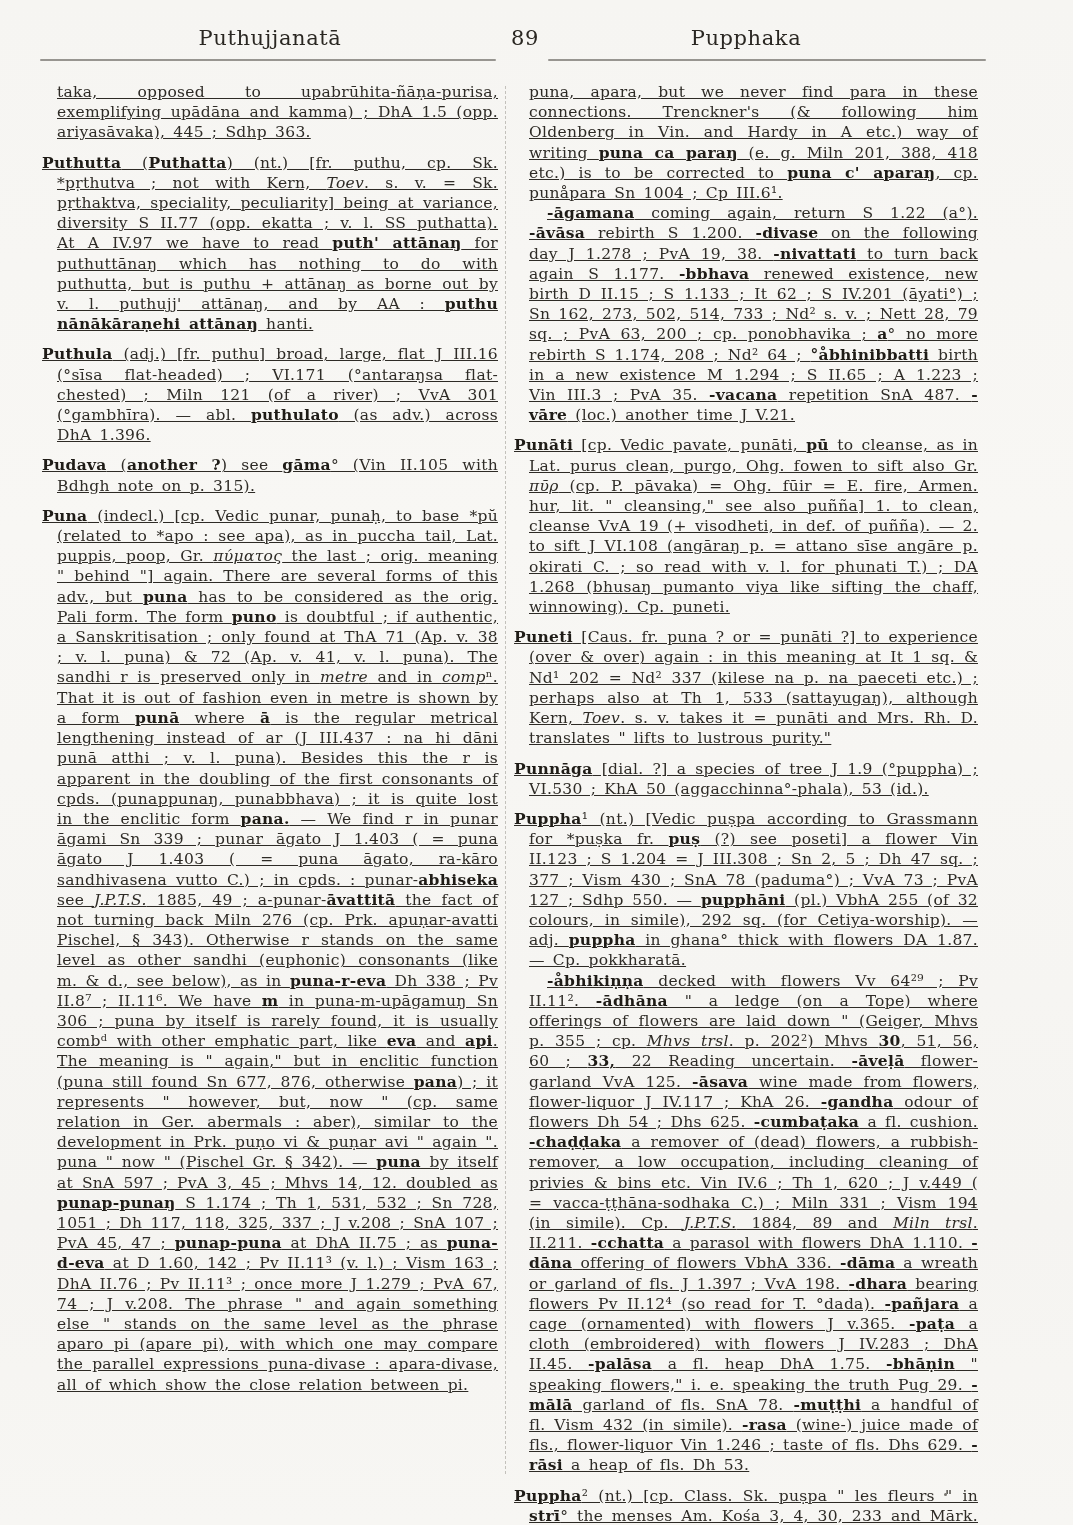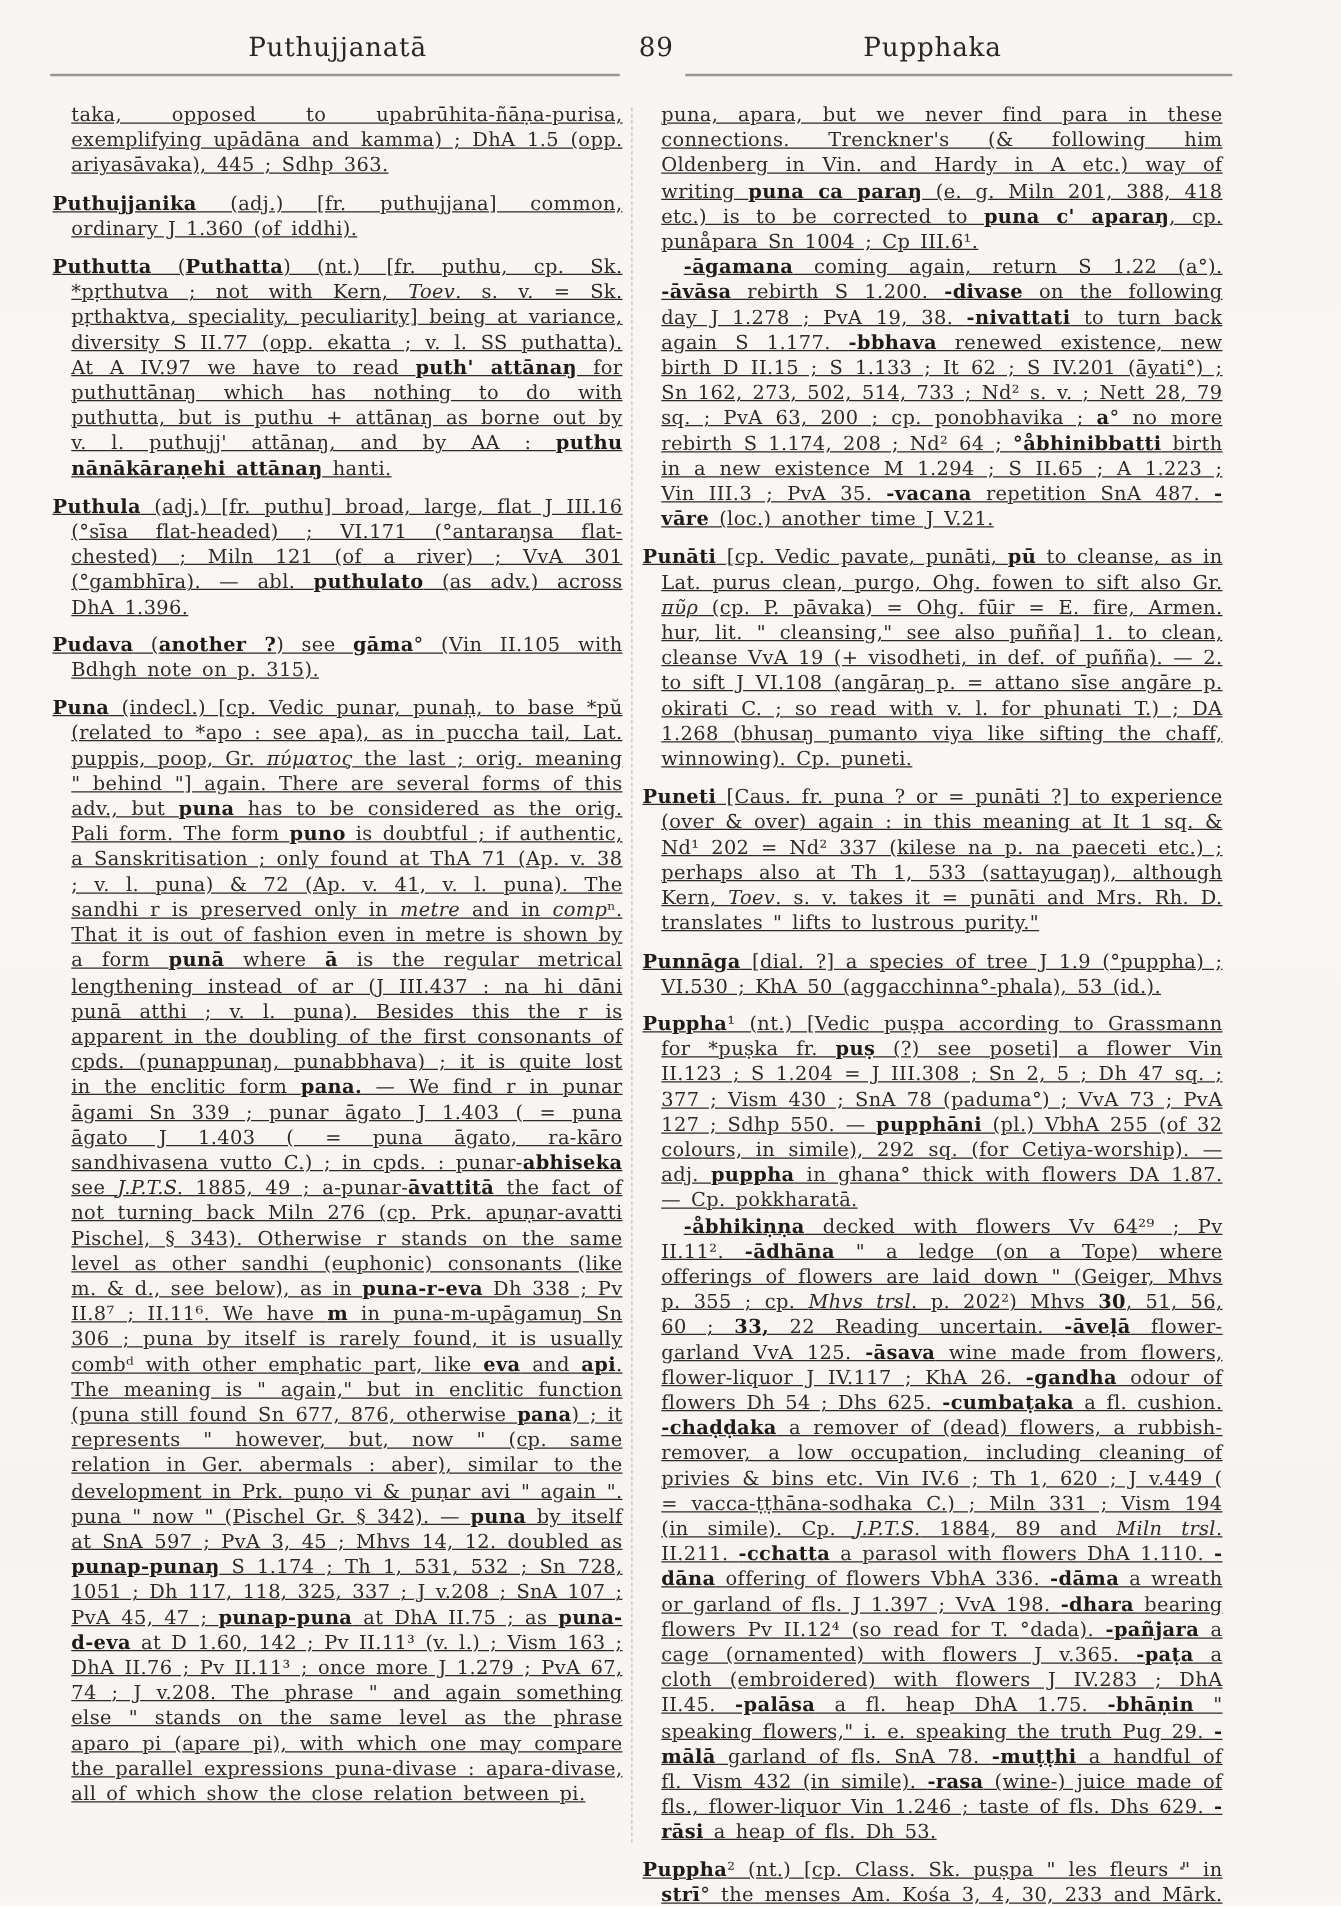--- a/index.html
+++ b/index.html
@@ -46,21 +46,20 @@
   <div class="head" id="page-num">89</div>
   <div class="head" id="head-right">Pupphaka</div>
 
   <div class="rule" id="rule-left"></div>
   <div class="rule" id="rule-right"></div>
 
   <div id="divider"></div>
 
   <div class="col" id="col-left">
       <p class="para cont">taka, opposed to upabrūhita-ñāṇa-purisa, exemplifying upādāna and kamma) ; DhA 1.5 (opp. ariyasāvaka), 445 ; Sdhp 363.</p>
-      <p class="para entry"><b>Puthujjanika</b> (adj.) [fr. puthujjana] common, ordinary J 1.360 (of iddhi).</p>
       <p class="para entry"><b>Puthutta</b> (<b>Puthatta</b>) (nt.) [fr. puthu, cp. Sk. *pṛthutva ; not with Kern, <i>Toev</i>. s. v. = Sk. pṛthaktva, speciality, peculiarity] being at variance, diversity S II.77 (opp. ekatta ; v. l. SS puthatta).  At A IV.97 we have to read <b>puth' attānaŋ</b> for puthuttānaŋ which has nothing to do with puthutta, but is puthu + attānaŋ as borne out by v. l. puthujj' attānaŋ, and by AA : <b>puthu nānākāraṇehi attānaŋ</b> hanti.</p>
       <p class="para entry"><b>Puthula</b> (adj.) [fr. puthu] broad, large, flat J III.16 (°sīsa flat-headed) ; VI.171 (°antaraŋsa flat-chested) ; Miln 121 (of a river) ; VvA 301 (°gambhīra). — abl. <b>puthulato</b> (as adv.) across DhA 1.396.</p>
       <p class="para entry"><b>Pudava</b> (<b>another ?</b>) see <b>gāma</b>° (Vin II.105 with Bdhgh note on p. 315).</p>
       <p class="para entry"><b>Puna</b> (indecl.) [cp. Vedic punar, punaḥ, to base *pŭ (related to *apo : see apa), as in puccha tail, Lat. puppis, poop, Gr. <i>πύματος</i> the last ; orig. meaning " behind "] again.  There are several forms of this adv., but <b>puna</b> has to be considered as the orig. Pali form.  The form <b>puno</b> is doubtful ; if authentic, a Sanskritisation ; only found at ThA 71 (Ap. v. 38 ; v. l. puna) &amp; 72 (Ap. v. 41, v. l. puna).  The sandhi r is preserved only in <i>metre</i> and in <i>comp</i>ⁿ.  That it is out of fashion even in metre is shown by a form <b>punā</b> where <b>ā</b> is the regular metrical lengthening instead of ar (J III.437 : na hi dāni punā atthi ; v. l. puna).  Besides this the r is apparent in the doubling of the first consonants of cpds. (punappunaŋ, punabbhava) ; it is quite lost in the enclitic form <b>pana.</b> — We find r in punar āgami Sn 339 ; punar āgato J 1.403 ( = puna āgato J 1.403 ( = puna āgato, ra-kāro sandhivasena vutto C.) ; in cpds. : punar-<b>abhiseka</b> see <i>J.P.T.S.</i> 1885, 49 ; a-punar-<b>āvattitā</b> the fact of not turning back Miln 276 (cp. Prk. apuṇar-avatti Pischel, § 343).  Otherwise r stands on the same level as other sandhi (euphonic) consonants (like m. &amp; d., see below), as in <b>puna-r-eva</b> Dh 338 ; Pv II.8⁷ ; II.11⁶.  We have <b>m</b> in puna-m-upāgamuŋ Sn 306 ; puna by itself is rarely found, it is usually combᵈ with other emphatic part, like <b>eva</b> and <b>api</b>.  The meaning is " again," but in enclitic function (puna still found Sn 677, 876, otherwise <b>pana</b>) ; it represents " however, but, now " (cp. same relation in Ger. abermals : aber), similar to the development in Prk. puṇo vi &amp; puṇar avi " again ". puna " now " (Pischel Gr. § 342). — <b>puna</b> by itself at SnA 597 ; PvA 3, 45 ; Mhvs 14, 12.  doubled as <b>punap-punaŋ</b> S 1.174 ; Th 1, 531, 532 ; Sn 728, 1051 ; Dh 117, 118, 325, 337 ; J v.208 ; SnA 107 ; PvA 45, 47 ; <b>punap-puna</b> at DhA II.75 ; as <b>puna-d-eva</b> at D 1.60, 142 ; Pv II.11³ (v. l.) ; Vism 163 ; DhA II.76 ;  Pv II.11³ ;  once more J 1.279 ; PvA 67, 74 ;  J v.208.  The phrase  " and again something else " stands on the same level as the phrase aparo pi (apare pi), with which one may compare the parallel expressions puna-divase : apara-divase, all of which show the close relation between pi.</p>
     </div>
   <div class="col" id="col-right">
       <p class="para cont">puna, apara, but we never find para in these connections.  Trenckner's (&amp; following him Oldenberg in Vin. and Hardy in A etc.) way of writing <b>puna ca paraŋ</b> (e. g. Miln 201, 388, 418 etc.) is to be corrected to <b>puna c' aparaŋ</b>, cp. punåpara Sn 1004 ; Cp III.6¹.</p>
       <p class="para sub"><b>-āgamana</b> coming again, return S 1.22 (a°).  <b>-āvāsa</b> rebirth S 1.200.  <b>-divase</b> on the following day J 1.278 ; PvA 19, 38.  <b>-nivattati</b> to turn back again S 1.177. <b>-bbhava</b> renewed existence, new birth D II.15 ; S 1.133 ; It 62 ; S IV.201 (āyati°) ; Sn 162, 273, 502, 514, 733 ; Nd² s. v. ; Nett 28, 79 sq. ; PvA 63, 200 ; cp. ponobhavika ; <b>a</b>° no more rebirth S 1.174, 208 ; Nd² 64 ; <b>°åbhinibbatti</b> birth in a new existence M 1.294 ; S II.65 ; A 1.223 ; Vin III.3 ; PvA 35.  <b>-vacana</b> repetition SnA 487.  <b>-vāre</b> (loc.) another time J V.21.</p>
       <p class="para entry"><b>Punāti</b> [cp. Vedic pavate, punāti, <b>pū</b> to cleanse, as in Lat. purus clean, purgo, Ohg. fowen to sift also Gr. <i>πῦρ</i> (cp. P. pāvaka) = Ohg. fūir = E. fire, Armen. hur, lit. " cleansing," see also puñña] 1. to clean, cleanse VvA 19 (+ visodheti, in def. of puñña). — 2. to sift J VI.108 (angāraŋ p. = attano sīse angāre p. okirati C. ; so read with v. l. for phunati T.) ; DA 1.268 (bhusaŋ pumanto viya like sifting the chaff, winnowing).  Cp. puneti.</p>
       <p class="para entry"><b>Puneti</b> [Caus. fr. puna ? or = punāti ?] to experience (over &amp; over) again : in this meaning at It 1 sq. &amp; Nd¹ 202 = Nd² 337 (kilese na p. na paeceti etc.) ; perhaps also at Th 1, 533 (sattayugaŋ), although Kern, <i>Toev</i>. s. v. takes it = punāti and Mrs. Rh. D. translates " lifts to lustrous purity."</p>

